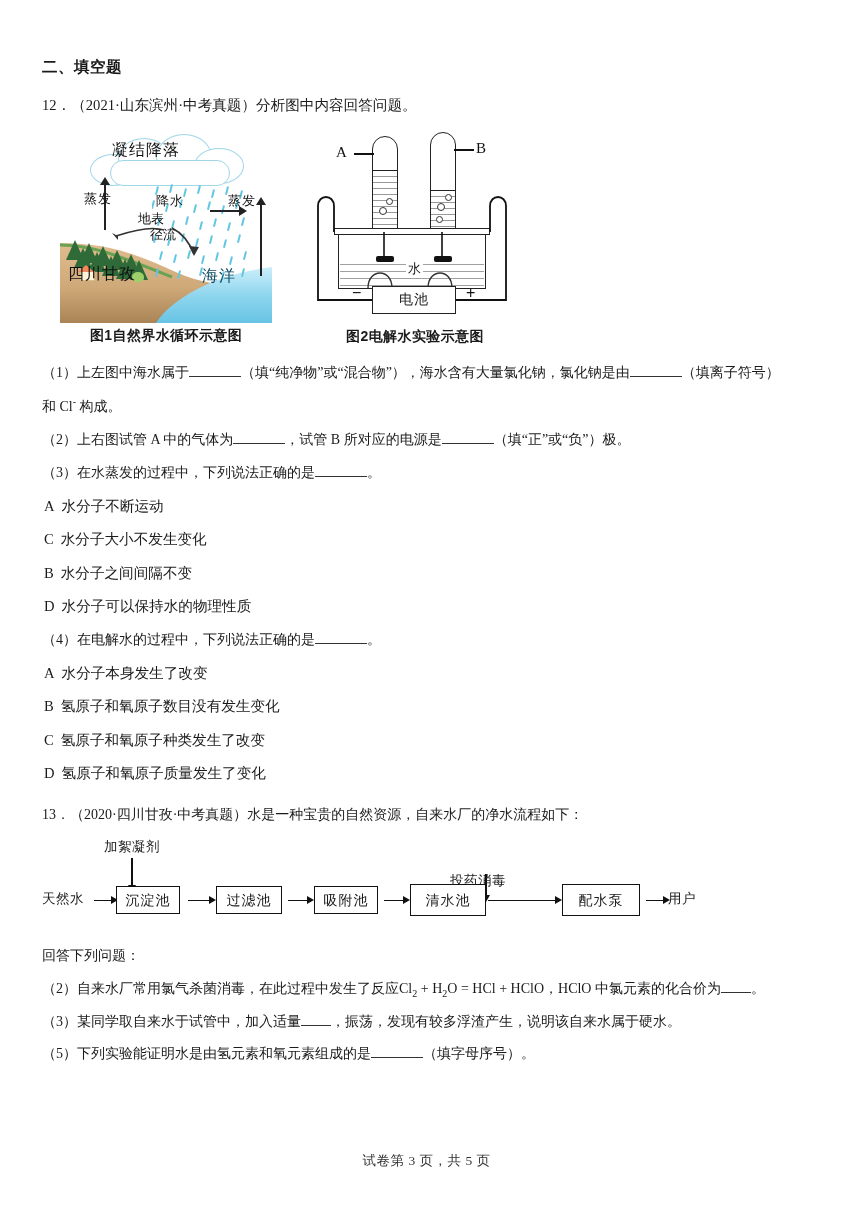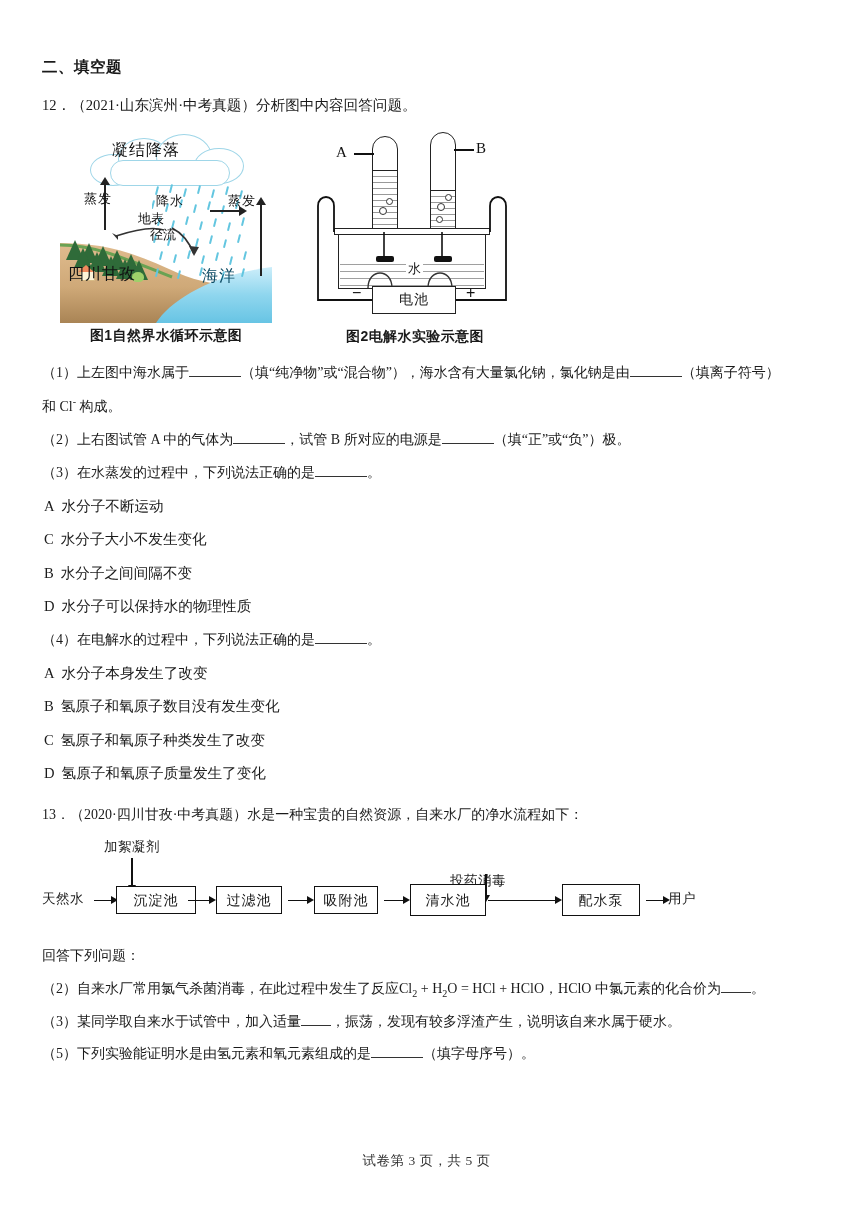--- a/index.html
+++ b/index.html
@@ -548,21 +548,21 @@
 
     <div class="ftext" style="left:62px; top:0px;">加絮凝剂</div>
     <div class="fvarrow" style="left:89px; top:20px; height:28px;"></div>
 
     <div class="ftext" style="left:408px; top:16px;margin-top:18px;">投药消毒</div>
     <div class="fvarrow" style="left:443px; top:36px; height:22px;"></div>
 
     <div class="ftext" style="left:0px; top:52px;">天然水</div>
     <div class="farrow" style="left:52px; top:62px; width:18px;"></div>
 
-    <div class="fbox" style="left:74px; top:48px; width:80px; height:28px; line-height:26px;">
+    <div class="fbox" style="left:74px; top:48px; width:64px; height:28px; line-height:26px;">
       <span>沉淀池</span>
     </div>
     <div class="farrow" style="left:146px; top:62px; width:22px;"></div>
 
     <div class="fbox" style="left:174px; top:48px; width:66px; height:28px; line-height:26px;">
       <span>过滤池</span>
     </div>
     <div class="farrow" style="left:246px; top:62px; width:20px;"></div>
 
     <div class="fbox" style="left:272px; top:48px; width:64px; height:28px; line-height:26px;">

